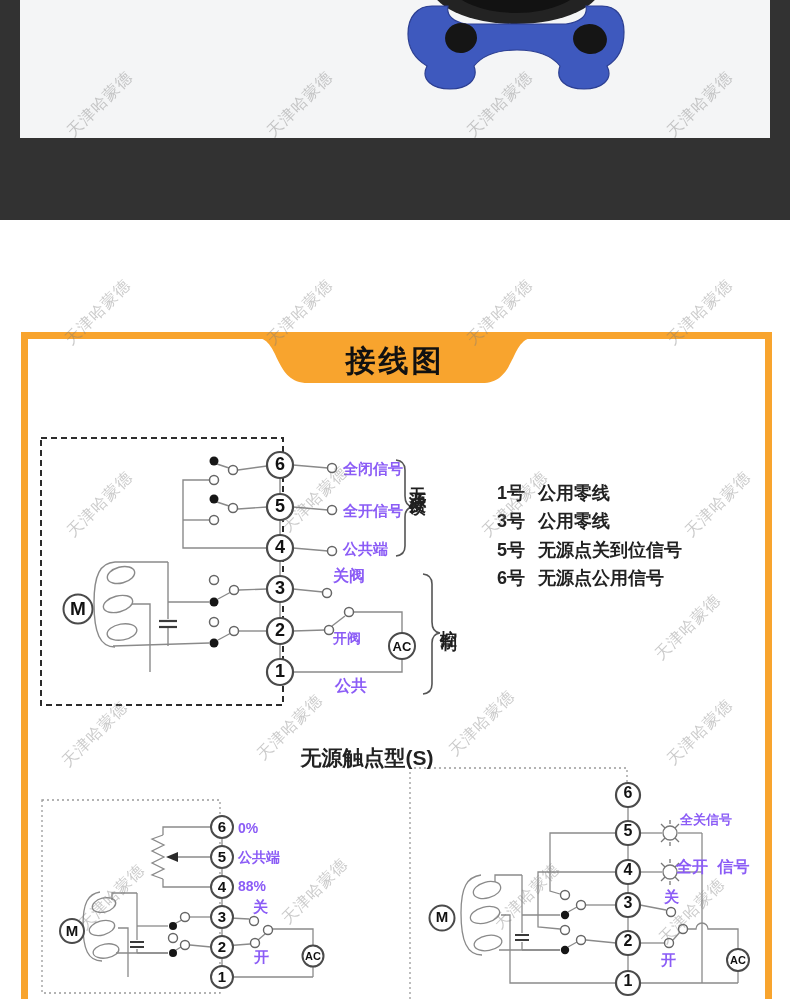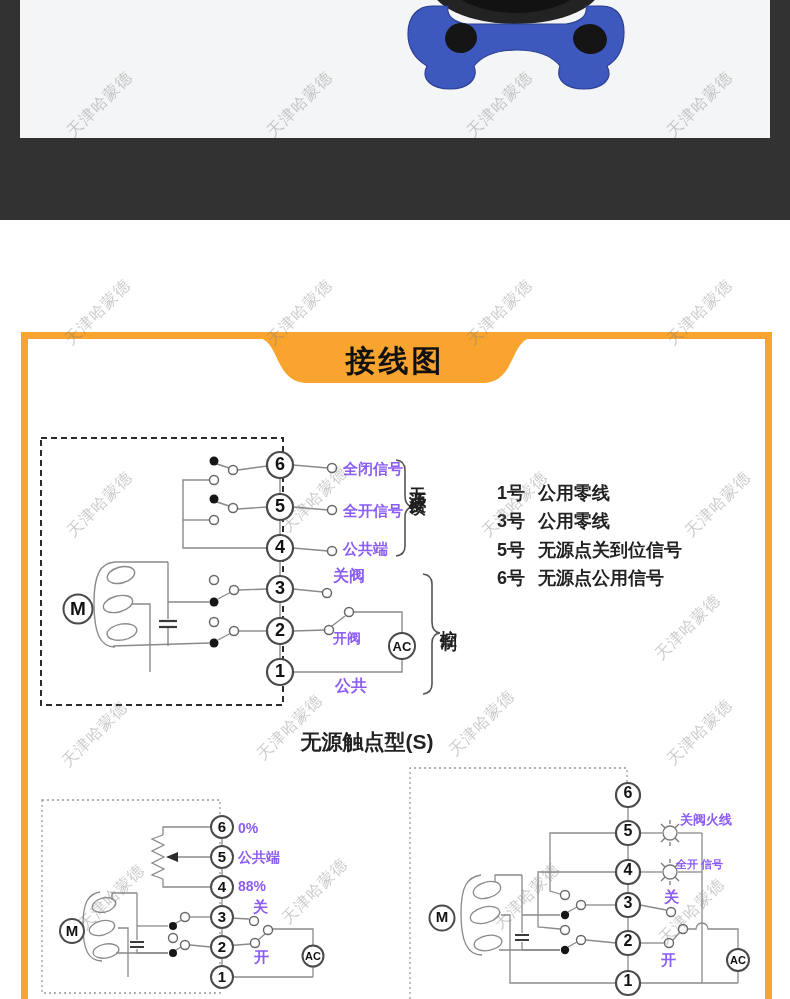--- a/index.html
+++ b/index.html
@@ -14,21 +14,21 @@
                 color:#111;z-index:7;letter-spacing:3px;}
   .lbl{position:absolute;white-space:nowrap;font-weight:bold;color:#8b5cf6;z-index:8;}
   .vlbl{position:absolute;writing-mode:vertical-rl;text-orientation:upright;font-weight:bold;color:#1f1f1f;
         z-index:8;letter-spacing:4px;}
   .term{position:absolute;width:24px;text-align:center;font-weight:bold;color:#111;z-index:9;}
   .wm{position:absolute;width:120px;text-align:center;transform:rotate(-45deg);
       color:rgba(122,122,122,0.40);font-size:16px;letter-spacing:1px;z-index:30;pointer-events:none;}
   .list{position:absolute;left:497px;top:479px;z-index:8;}
   .list .row{display:flex;height:28.3px;align-items:center;font-size:18px;font-weight:bold;color:#222;}
   .list .num{width:41px;}
-  .caption{position:absolute;left:247px;top:728px;width:240px;text-align:center;
+  .caption{position:absolute;left:247px;top:744px;width:240px;text-align:center;
            font-size:21px;font-weight:bold;color:#222;z-index:8;}
   svg{position:absolute;z-index:5;}
 </style>
 </head>
 <body>
 
 <div id="root">
 
   <div class="abs top-dark"></div>
   <div class="abs photo-bg">
@@ -315,22 +315,22 @@
   </svg>
 
   <div class="term" style="left:616px;top:784px;font-size:16px;">6</div>
   <div class="term" style="left:616px;top:822px;font-size:16px;">5</div>
   <div class="term" style="left:616px;top:861px;font-size:16px;">4</div>
   <div class="term" style="left:616px;top:894px;font-size:16px;">3</div>
   <div class="term" style="left:616px;top:932px;font-size:16px;">2</div>
   <div class="term" style="left:616px;top:972px;font-size:16px;">1</div>
   <div class="term" style="left:430px;top:908px;font-size:15px;">M</div>
   <div class="term" style="left:726px;top:954px;font-size:11px;">AC</div>
-  <div class="lbl" style="left:680px;top:811px;font-size:13px;">关阀火线</div>
-  <div class="lbl" style="left:676px;top:857px;font-size:11px;">全开 信号</div>
+  <div class="lbl" style="left:680px;top:811px;font-size:13px;">全关信号</div>
+  <div class="lbl" style="left:676px;top:857px;font-size:16px;font-family:Liberation Mono, monospace;">全开 信号</div>
   <div class="lbl" style="left:664px;top:888px;font-size:15px;">关</div>
   <div class="lbl" style="left:661px;top:951px;font-size:15px;">开</div>
 
   <div class="wm" style="left:40px;top:94px;">天津哈蒙德</div>
   <div class="wm" style="left:240px;top:94px;">天津哈蒙德</div>
   <div class="wm" style="left:440px;top:94px;">天津哈蒙德</div>
   <div class="wm" style="left:640px;top:94px;">天津哈蒙德</div>
   <div class="wm" style="left:38px;top:302px;">天津哈蒙德</div>
   <div class="wm" style="left:240px;top:302px;">天津哈蒙德</div>
   <div class="wm" style="left:440px;top:302px;">天津哈蒙德</div>

